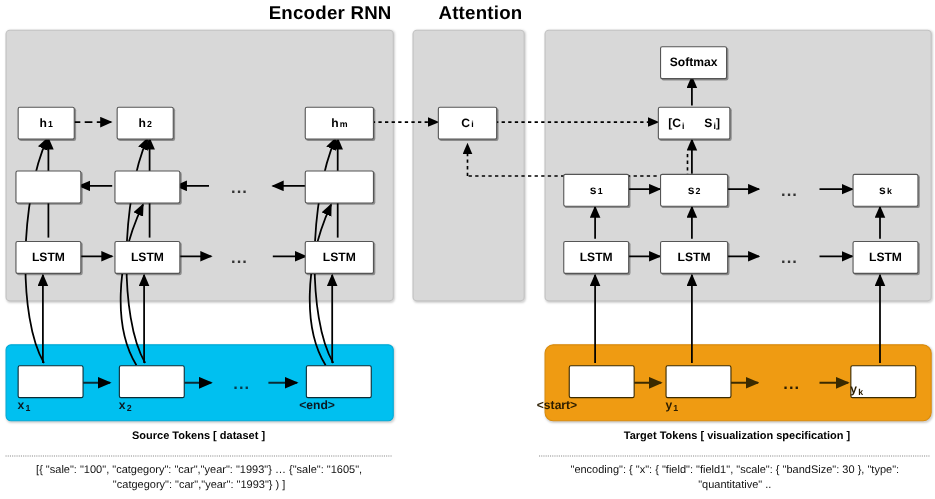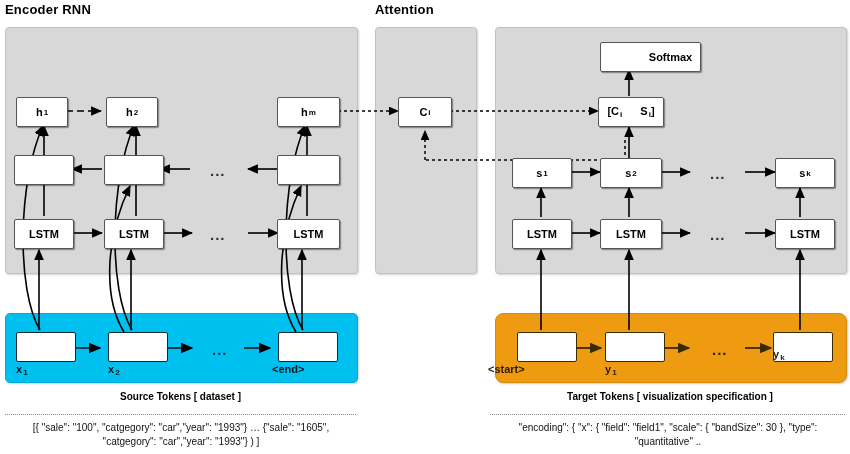--- a/index.html
+++ b/index.html
@@ -1,21 +1,21 @@
 <!DOCTYPE html>
 <html><head>
 <meta charset="utf-8">
 <style>
   html,body{margin:0;padding:0;background:#ffffff;}
   body{width:850px;height:454px;overflow:hidden;font-family:"Liberation Sans",sans-serif;color:#000;}
   #stage{position:relative;width:850px;height:454px;}
 
   .panel{position:absolute;background:#d8d8d8;border:1px solid #c2c2c2;border-radius:4px;
          box-shadow:1px 1px 2px rgba(0,0,0,0.18);}
-  .ptitle{position:absolute;font-size:13px;font-weight:bold;text-align:left;letter-spacing:.2px;}
+  .ptitle{position:absolute;font-size:17px;font-weight:bold;text-align:right;letter-spacing:.2px;}
 
   .bandcyan{position:absolute;background:#00c0f0;border:1px solid #00a9d6;border-radius:5px;
             box-shadow:1px 1px 2px rgba(0,0,0,0.18);}
   .bandorange{position:absolute;background:#ef9b12;border:1px solid #d98b0c;border-radius:8px;
               box-shadow:1px 1px 2px rgba(0,0,0,0.2);}
 
   .box{position:absolute;background:#ffffff;border:1px solid #555;border-radius:2px;
        box-shadow:1.2px 1.2px 0 rgba(0,0,0,0.35);
        display:flex;align-items:center;justify-content:center;
        font-size:11px;font-weight:bold;color:#000;}
@@ -184,21 +184,21 @@
   <div class="caption" style="left:5px;top:391px;width:351px;">Source Tokens [ dataset ]</div>
   <div class="dotrule" style="left:5px;top:414px;width:351px;"></div>
   <div class="jsontext" style="left:2px;top:421px;width:358px;">[{ "sale": "100", "catgegory": "car","year": "1993"} … {"sale": "1605",</div>
   <div class="jsontext" style="left:2px;top:435px;width:358px;">"catgegory": "car","year": "1993"} ) ]</div>
 
   <div class="box" style="left:398px;top:97px;width:52px;height:28px;">
     <span>C</span>
       <span class="sub">i</span>
   </div>
 
-  <div class="box" style="left:600px;top:42px;width:59px;height:28px;padding-left:40px;">Softmax</div>
+  <div class="box" style="left:600px;top:42px;width:59px;height:28px;">Softmax</div>
 
   <div class="box cbox" style="left:598px;top:97px;width:64px;height:28px;">
     <span class="cboxinner">
       <span><span>[C</span><span class="sub">i</span></span>
       <span><span>S</span><span class="sub">i</span><span>]</span></span>
     </span>
   </div>
 
   <div class="box" style="left:512px;top:158px;width:58px;height:28px;">
     <span>s</span>

